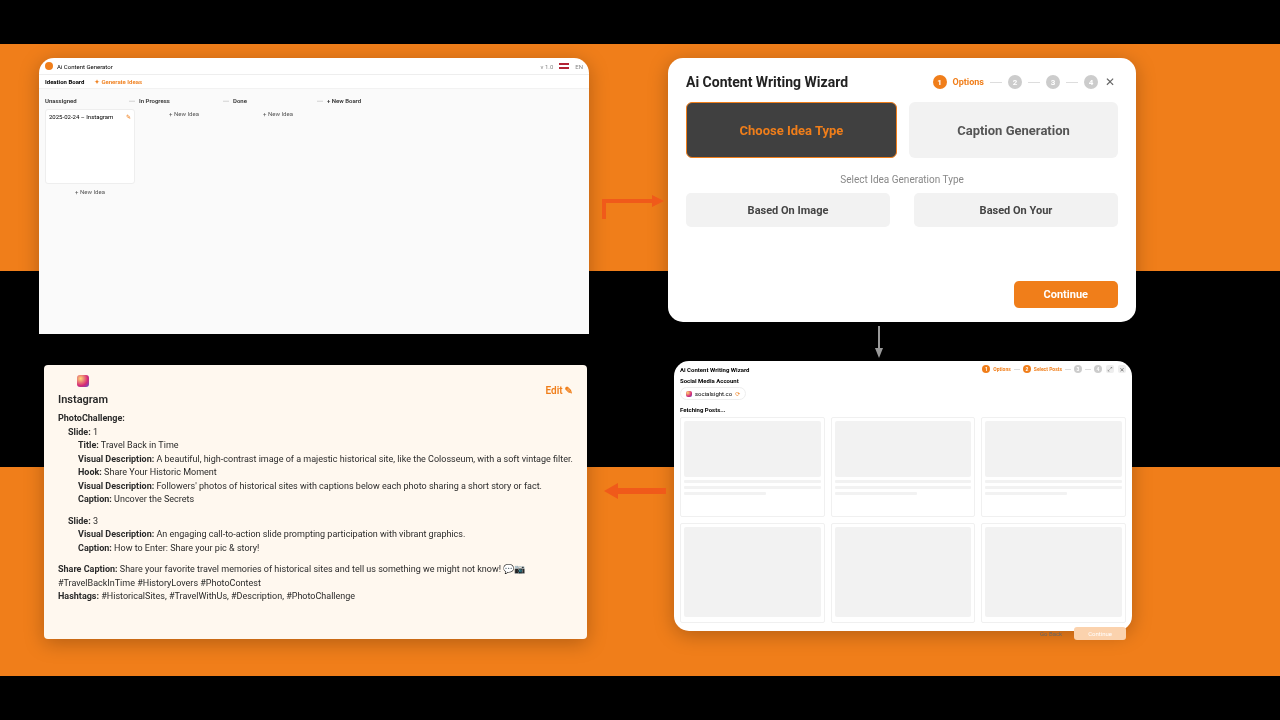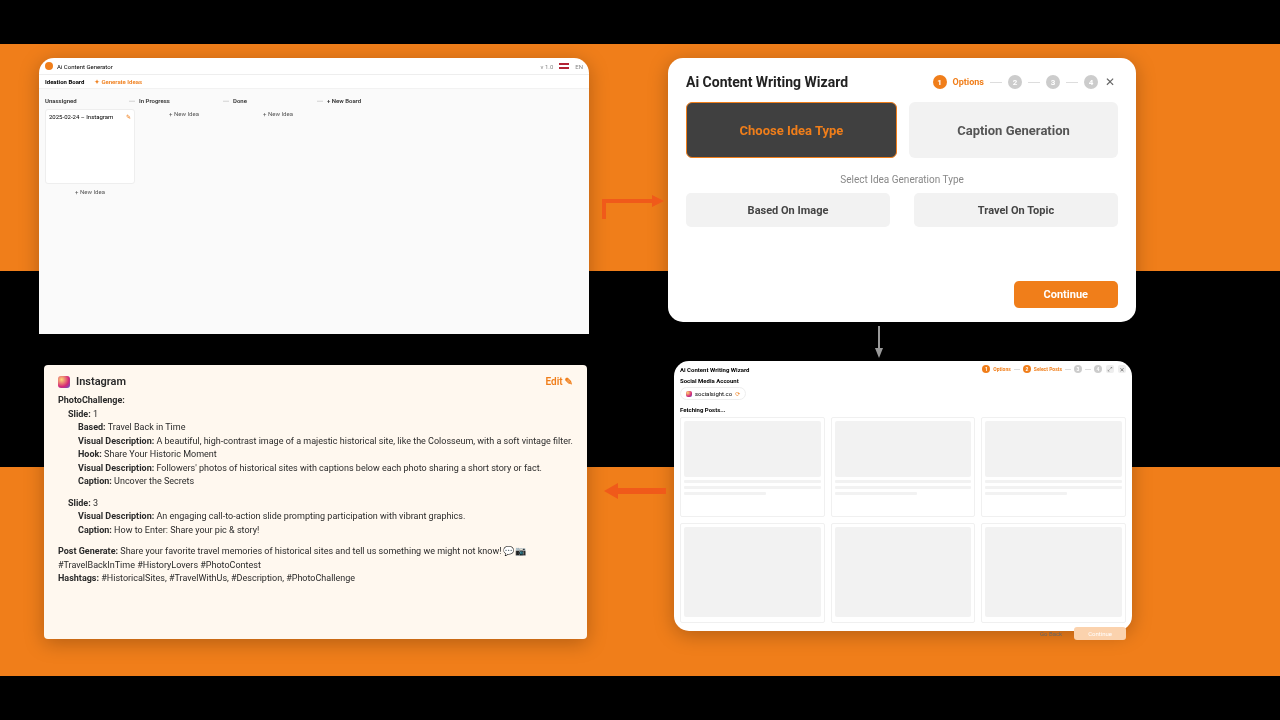--- a/index.html
+++ b/index.html
@@ -78,21 +78,21 @@
   #panelC .sk-line{ height:3px; background:#f2f2f2; border-radius:1px;}
   #panelC .sk-line.short{ width:60%;}
   #panelC .gcell.plain .sk-img{ flex:0 0 90px;}
   #panelC .foot{ display:flex; justify-content:flex-end; gap:6px; margin-top:4px;}
   #panelC .goback{ color:#666; padding:3px 6px; cursor:pointer;}
   #panelC .cont{ background:#fbd2ad; color:#fff; padding:3px 14px; border-radius:3px; cursor:not-allowed;}
 
   
   #panelD { left:44px; top:365px; width:543px; height:274px; background:#fff8ef; border-radius:4px; padding:10px 14px; font-size:9px; color:#2a2a2a;}
   #panelD .h{ display:flex; justify-content:space-between; align-items:center; margin-bottom:6px;}
-  #panelD .h .l{ display:flex; align-items:center; gap:6px; font-weight:600; font-size:11px;}
+  #panelD .h .l{ display:flex; align-items:center; gap:6px; font-weight:600; font-size:11px;flex-direction:column;}
   #panelD .ig-ico{ width:12px; height:12px; border-radius:3px; background:radial-gradient(circle at 30% 30%,#feda75,#d62976 60%,#4f5bd5);}
   #panelD .edit{ color:#f07e1a; font-weight:600; font-size:10px; display:flex; align-items:center; gap:2px; cursor:pointer;}
   #panelD .edit .p{ color:#f07e1a;}
   #panelD .body{ line-height:1.5;}
   #panelD .body b{ font-weight:700;}
   #panelD .ind1{ padding-left:10px;}
   #panelD .ind2{ padding-left:20px;}
   #panelD .mt{ margin-top:8px;}
 
   
@@ -183,21 +183,21 @@
       <div class="close">✕</div>
     </div>
   </div>
   <div class="row1">
     <div class="big-tab sel">Choose Idea Type</div>
     <div class="big-tab uns">Caption Generation</div>
   </div>
   <div class="sel-label">Select Idea Generation Type</div>
   <div class="row2">
     <div class="opt uns">Based On Image</div>
-    <div class="opt uns">Travel On Topic</div>
+    <div class="opt uns">Based On Your</div>
   </div>
   <div class="foot">
     <div class="continue">Continue</div>
   </div>
 </div>
 
 <div id="panelC" class="panel">
   <div class="head">
     <span class="title">Ai Content Writing Wizard</span>
     <div style="display:flex;align-items:center;gap:4px;">
@@ -270,32 +270,32 @@
     </div>
     <div class="edit">
       <span>Edit</span>
       <span class="p">✎</span>
     </div>
   </div>
   <div class="body">
     <div><b>PhotoChallenge:</b></div>
 
     <div class="ind1"><b>Slide:</b> <span>1</span></div>
-    <div class="ind2"><b>Based:</b> <span>Travel Back in Time</span></div>
+    <div class="ind2"><b>Title:</b> <span>Travel Back in Time</span></div>
     <div class="ind2"><b>Visual Description:</b> <span>A beautiful, high-contrast image of a majestic historical site, like the Colosseum, with a soft vintage filter.</span></div>
     <div class="ind2"><b>Hook:</b> <span>Share Your Historic Moment</span></div>
 
     <div class="ind2"><b>Visual Description:</b> <span>Followers' photos of historical sites with captions below each photo sharing a short story or fact.</span></div>
     <div class="ind2"><b>Caption:</b> <span>Uncover the Secrets</span></div>
 
     <div class="ind1 mt"><b>Slide:</b> <span>3</span></div>
     <div class="ind2"><b>Visual Description:</b> <span>An engaging call-to-action slide prompting participation with vibrant graphics.</span></div>
     <div class="ind2"><b>Caption:</b> <span>How to Enter: Share your pic &amp; story!</span></div>
 
-    <div class="mt"><b>Post Generate:</b> <span>Share your favorite travel memories of historical sites and tell us something we might not know! 💬📷 #TravelBackInTime #HistoryLovers #PhotoContest</span></div>
+    <div class="mt"><b>Share Caption:</b> <span>Share your favorite travel memories of historical sites and tell us something we might not know! 💬📷 #TravelBackInTime #HistoryLovers #PhotoContest</span></div>
     <div><b>Hashtags:</b> <span>#HistoricalSites, #TravelWithUs, #Description, #PhotoChallenge</span></div>
   </div>
 </div>
 
 <div class="arrow arrow-1">
   <svg viewBox="0 0 64 28">
       <path d="M2 26 L2 8 L54 8" stroke="#f05a1a" stroke-width="4" fill="none"></path>
       <path d="M50 2 L62 8 L50 14 Z" fill="#f05a1a"></path>
     </svg>
 </div>

